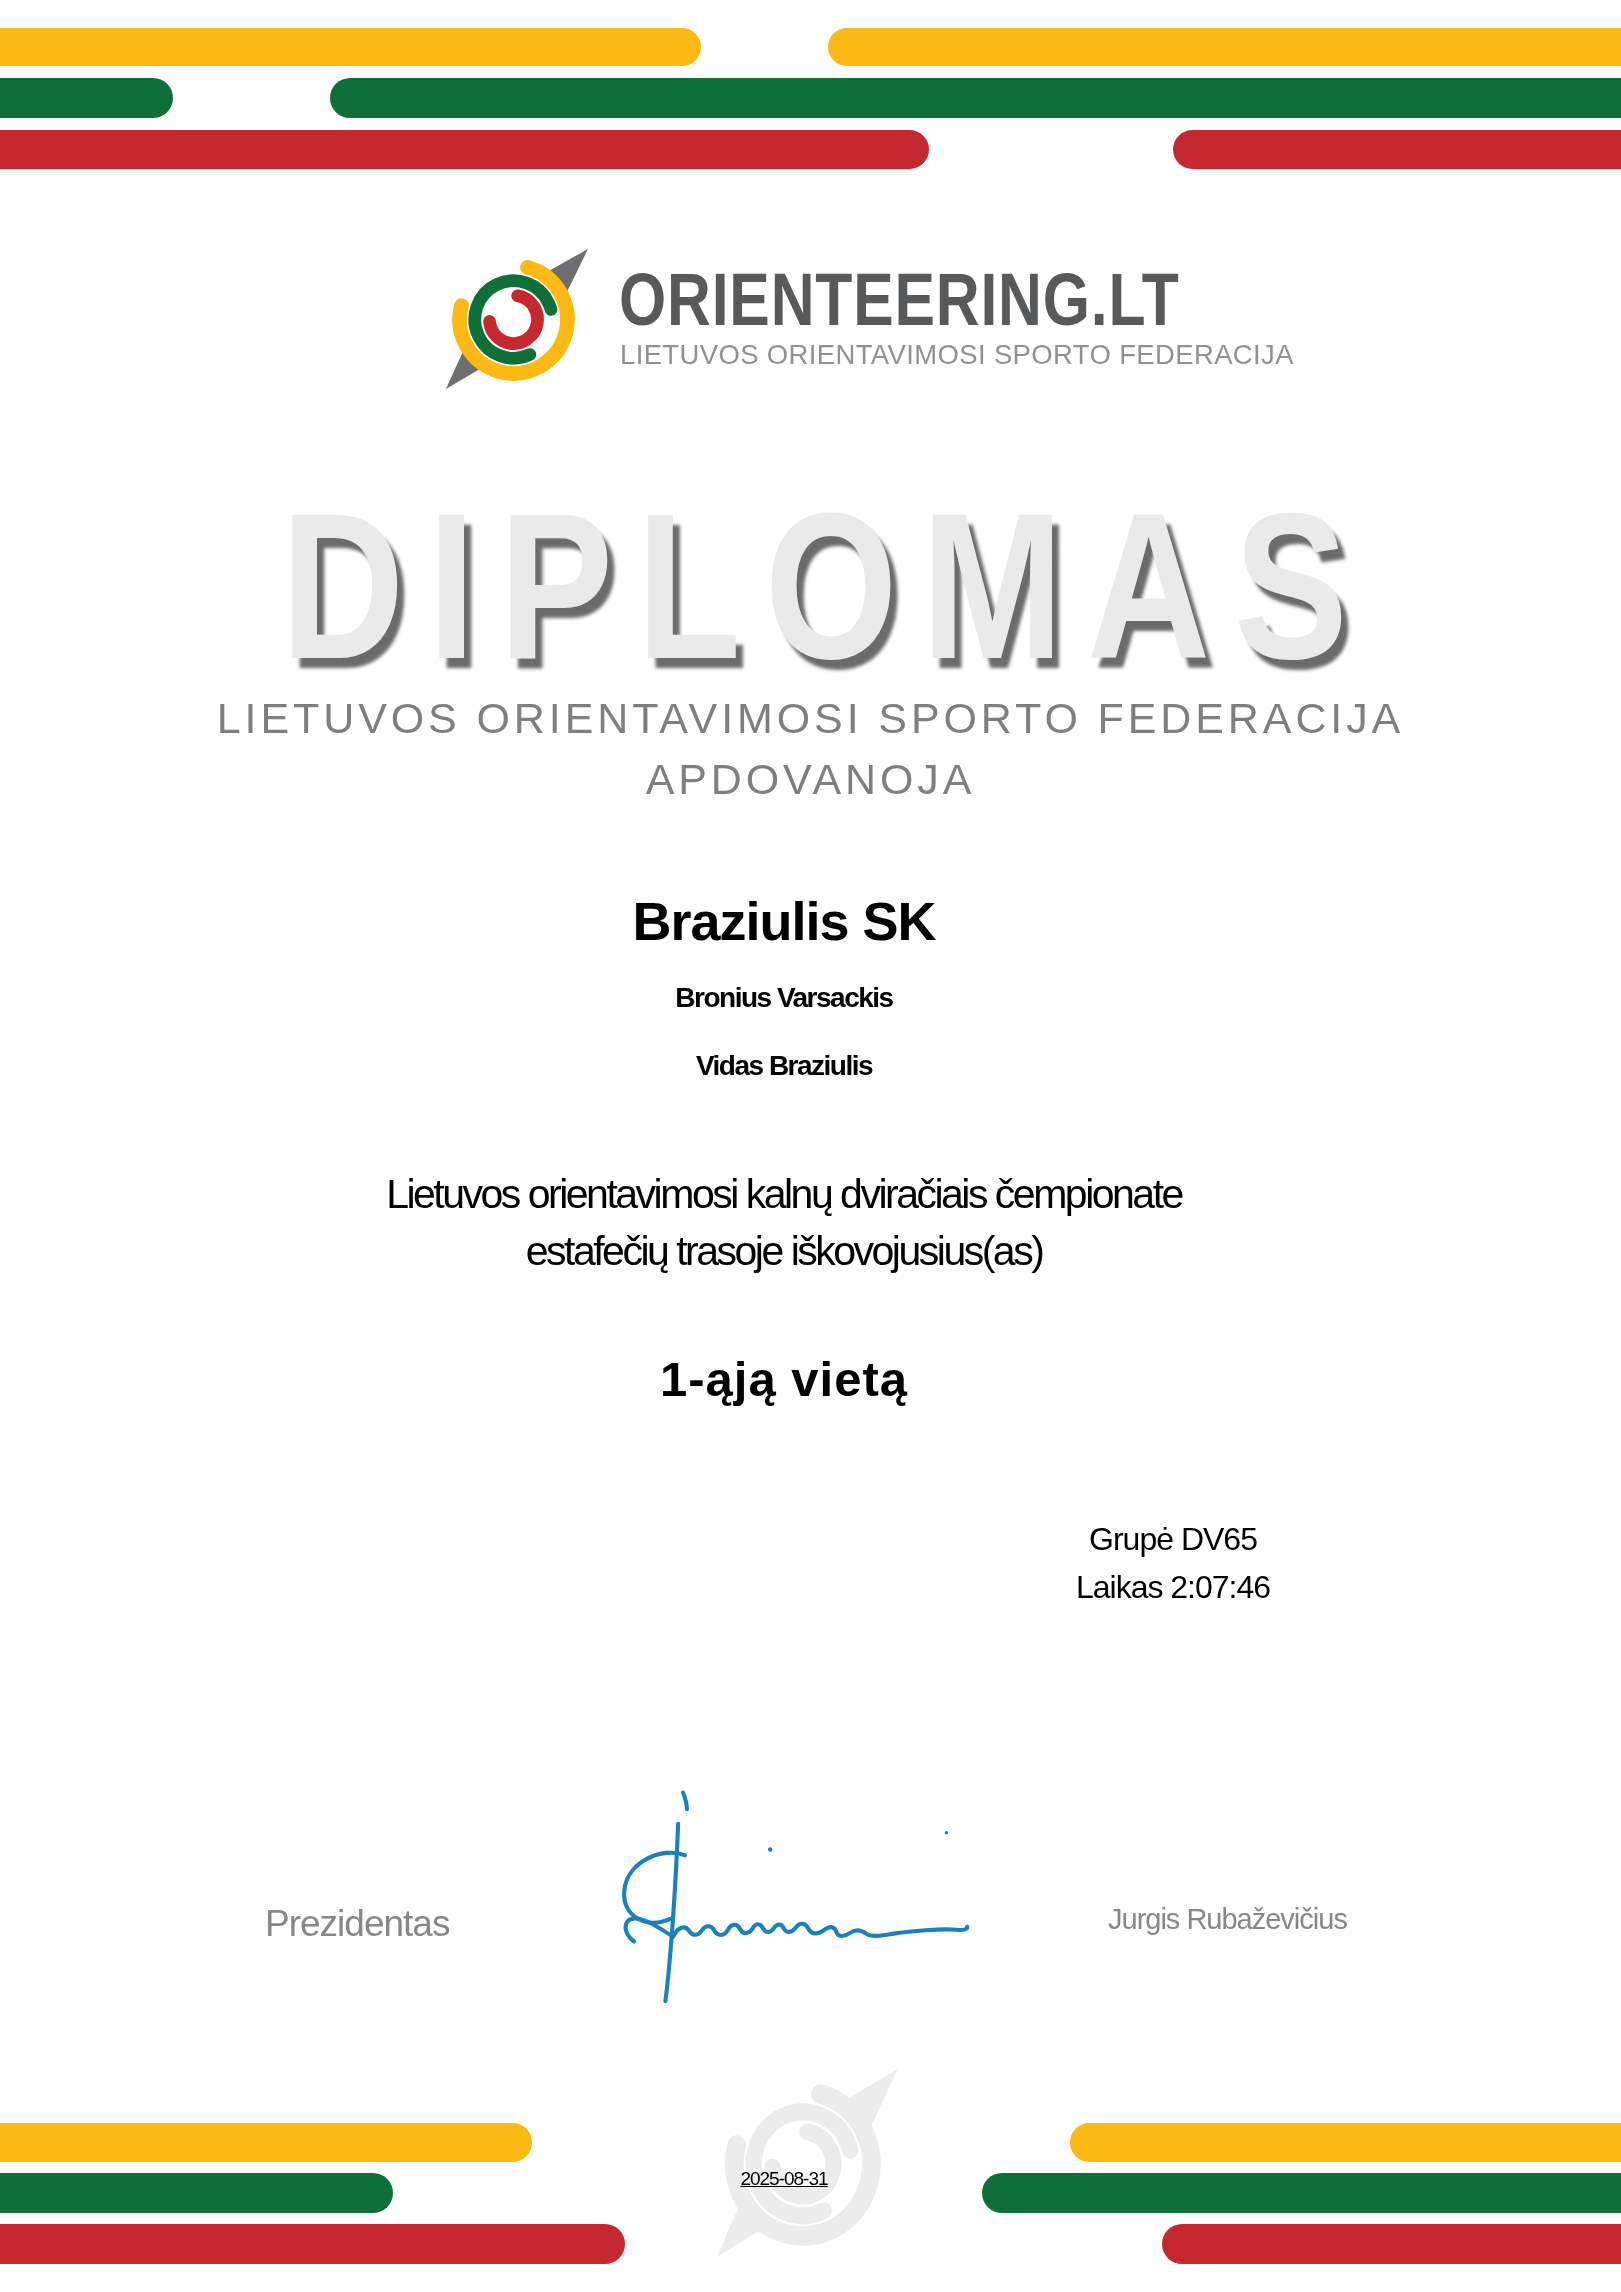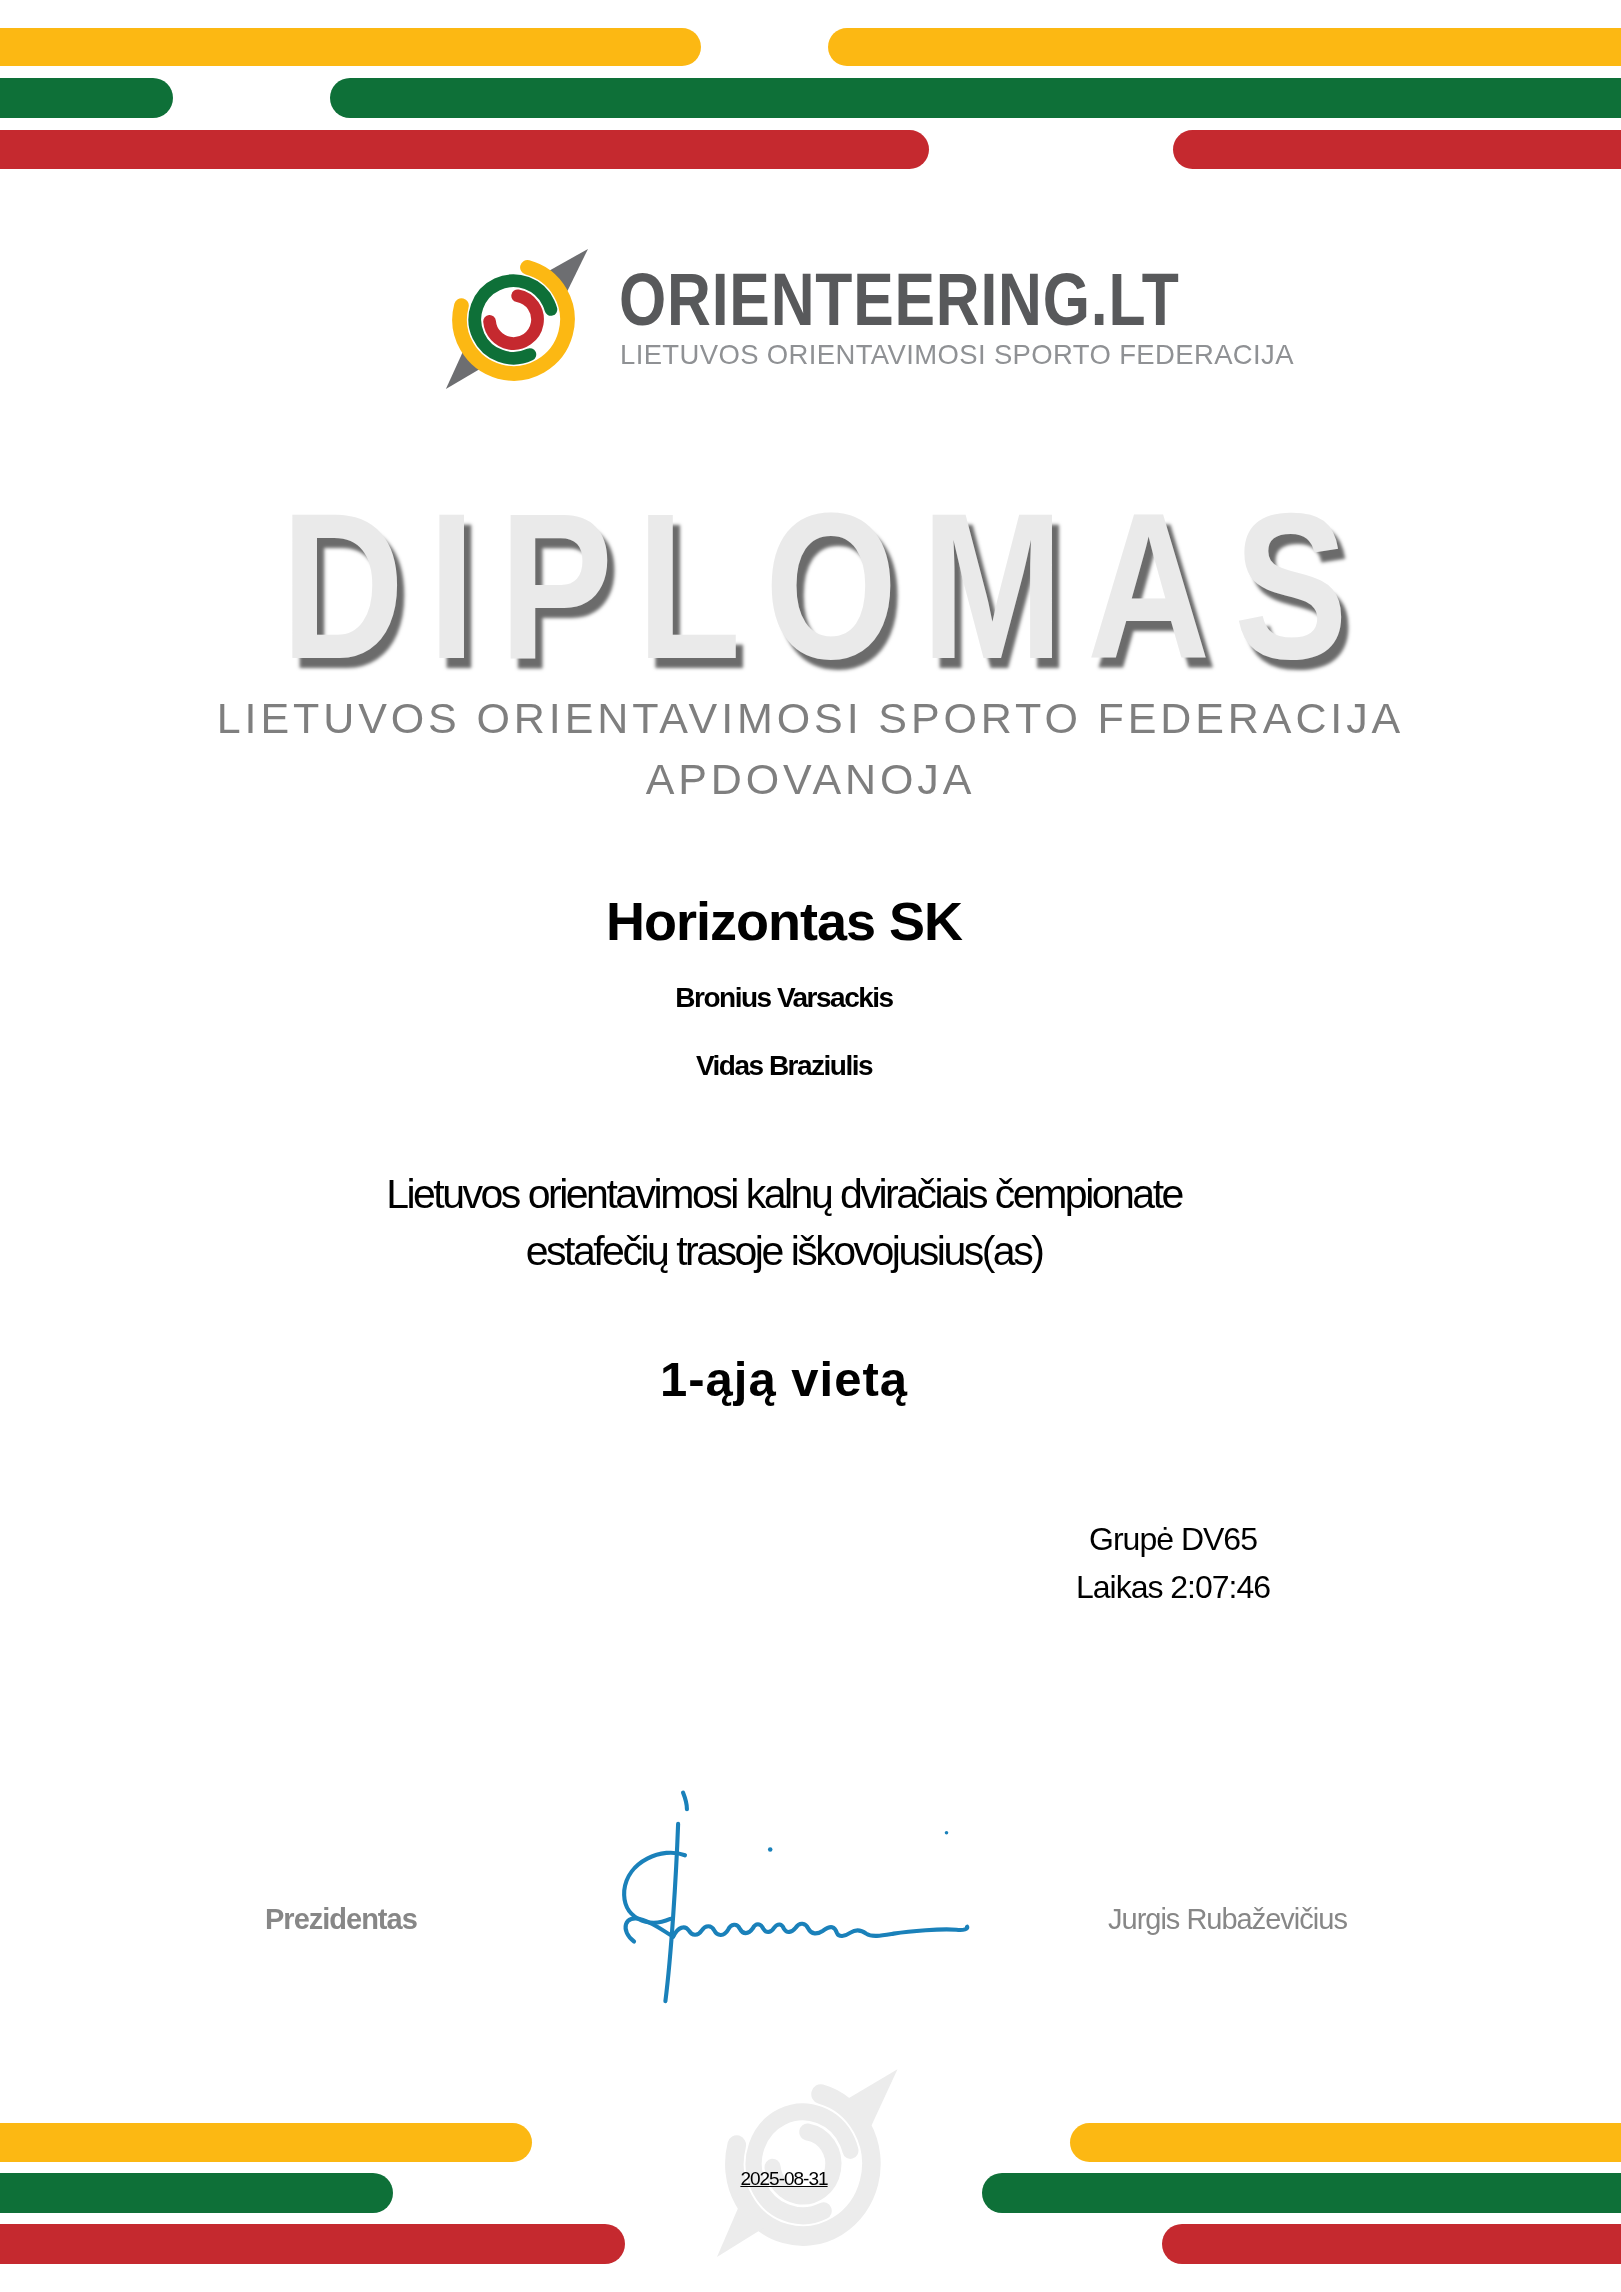--- a/index.html
+++ b/index.html
@@ -68,21 +68,21 @@
   .city   { top:2119px; font-size:26.5px; letter-spacing:-1px; color:var(--body_text); }
   .date   { top:2168px; font-size:19px; letter-spacing:-1px; color:var(--body_text);text-decoration:underline; }
 
   
   .details { position:absolute; left:879px; top:0; width:588px; text-align:center; }
   .details .grp { position:absolute; left:0; right:0; top:1521px; font-size:32px; letter-spacing:-1px; color:var(--body_text); white-space:nowrap; }
   .details .tim { position:absolute; left:0; right:0; top:1569px; font-size:32px; letter-spacing:-1px; color:var(--body_text); white-space:nowrap; }
 
   
   .sig-svg { position:absolute; left:588px; top:1764px; }
-  .sig-role { position:absolute; left:265px;  top:1903px; font-size:29px; letter-spacing:-1px; color:var(--muted_text);font-weight:bold; }
+  .sig-role { position:absolute; left:265px;  top:1903px; font-size:37px; letter-spacing:-1px; color:var(--muted_text); }
   .sig-name { position:absolute; left:1108px; top:1903px; font-size:29px; letter-spacing:-1px; color:var(--muted_text); }
 
   
   .watermark { position:absolute; left:707px; top:2064px; z-index:0; }
   .fg { z-index:2; }
 </style>
 </head>
 <body>
 
 <div class="page">
@@ -122,21 +122,21 @@
     <div class="logo-sub">LIETUVOS ORIENTAVIMOSI SPORTO FEDERACIJA</div>
   </div>
 
   <div class="diplomas fg">
     <span class="diplomas-inner">DIPLOMAS</span>
   </div>
   <div class="org-line org1 fg">LIETUVOS ORIENTAVIMOSI SPORTO FEDERACIJA</div>
   <div class="org-line org2 fg">APDOVANOJA</div>
 
   <div class="award fg">
-    <div class="team">Horizontas SK</div>
+    <div class="team">Braziulis SK</div>
     <div class="member1">Bronius Varsackis</div>
     <div class="member2">Vidas Braziulis</div>
     <div class="event">
       <div>Lietuvos orientavimosi kalnų dviračiais čempionate</div>
       <div>estafečių trasoje iškovojusius(as)</div>
     </div>
     <div class="place">1-ąją vietą</div>
     <div class="date">2025-08-31</div>
   </div>
 

